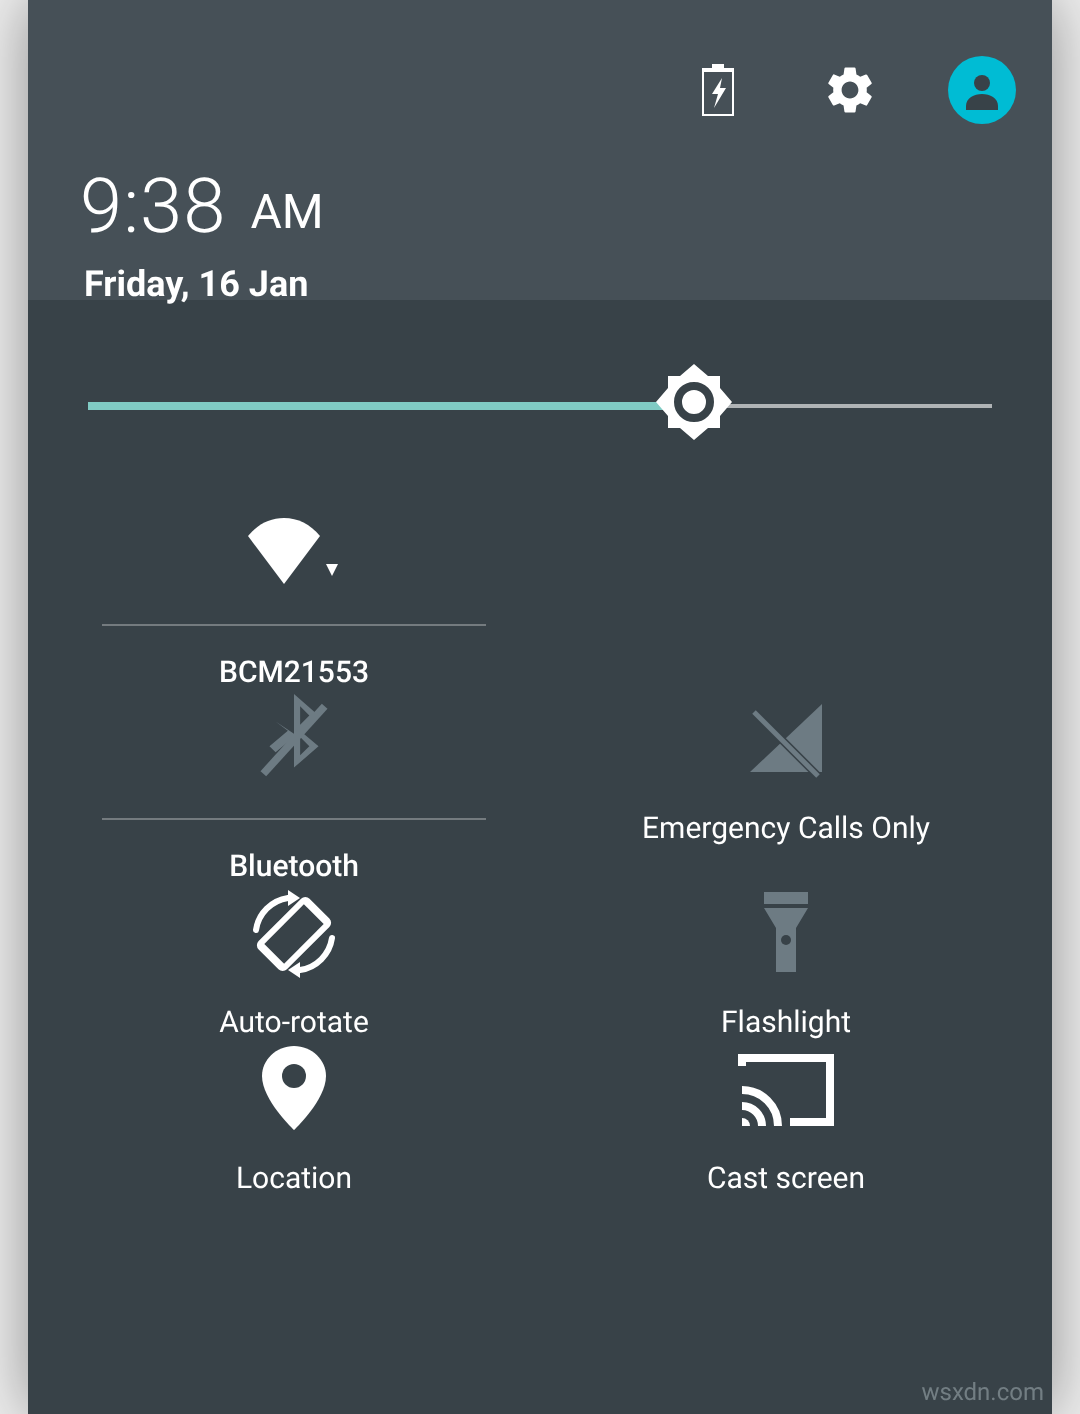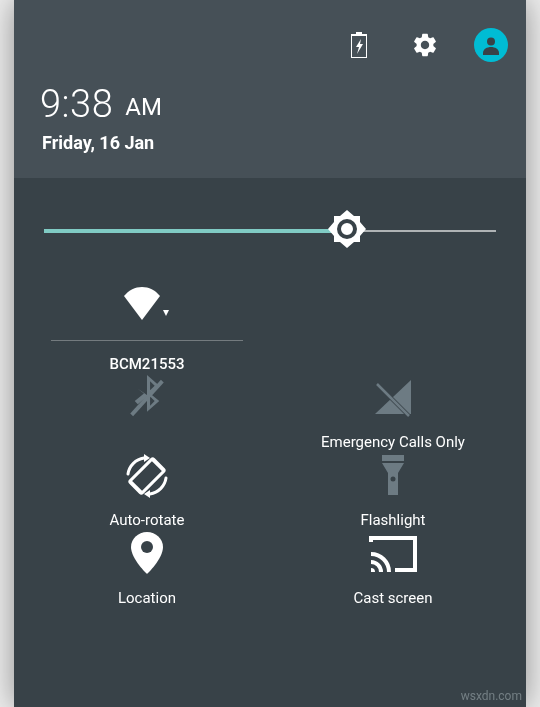--- a/index.html
+++ b/index.html
@@ -17,21 +17,21 @@
     top: 0;
     width: 512px;
     height: 707px;
     background: #384248;
     color: #fff;
     box-shadow: 0 0 30px rgba(0,0,0,0.4);
   }
   
   .header {
     background: #465057;
-    height: 178px;
+    height: 150px;
     position: relative;
   }
   .header-icons {
     position: absolute;
     right: 18px;
     top: 28px;
     display: flex;
     align-items: center;
     gap: 32px;
   }
@@ -224,20 +224,21 @@
     <div class="tile row1 hidden-tile"></div>
 
     <div class="tile row1 dim">
       <div class="tile-icon">
         <svg width="38" height="46" viewBox="0 0 24 30">
           <path fill="#6d7b83" d="M12 0 L20 7 L14 12 L20 17 L12 24 L12 14 L6 19 L4 17 L10 12 L6 9 L12 13 L12 0 Z
             M14 4 L14 10 L17 7 Z M14 14 L14 20 L17 17 Z"></path>
           <line x1="2" y1="26" x2="22" y2="4" stroke="#6d7b83" stroke-width="2.5"></line>
         </svg>
       </div>
+      <div class="tile-label">Bluetooth</div>
     </div>
 
     <div class="tile row2 dim">
       <div class="tile-icon">
         <svg width="44" height="40" viewBox="0 0 44 40">
           <polygon points="4,36 40,36 40,2" fill="#6d7b83"></polygon>
           <line x1="6" y1="6" x2="38" y2="38" stroke="#384248" stroke-width="4"></line>
           <line x1="6" y1="6" x2="38" y2="38" stroke="#6d7b83" stroke-width="2.5"></line>
         </svg>
       </div>

